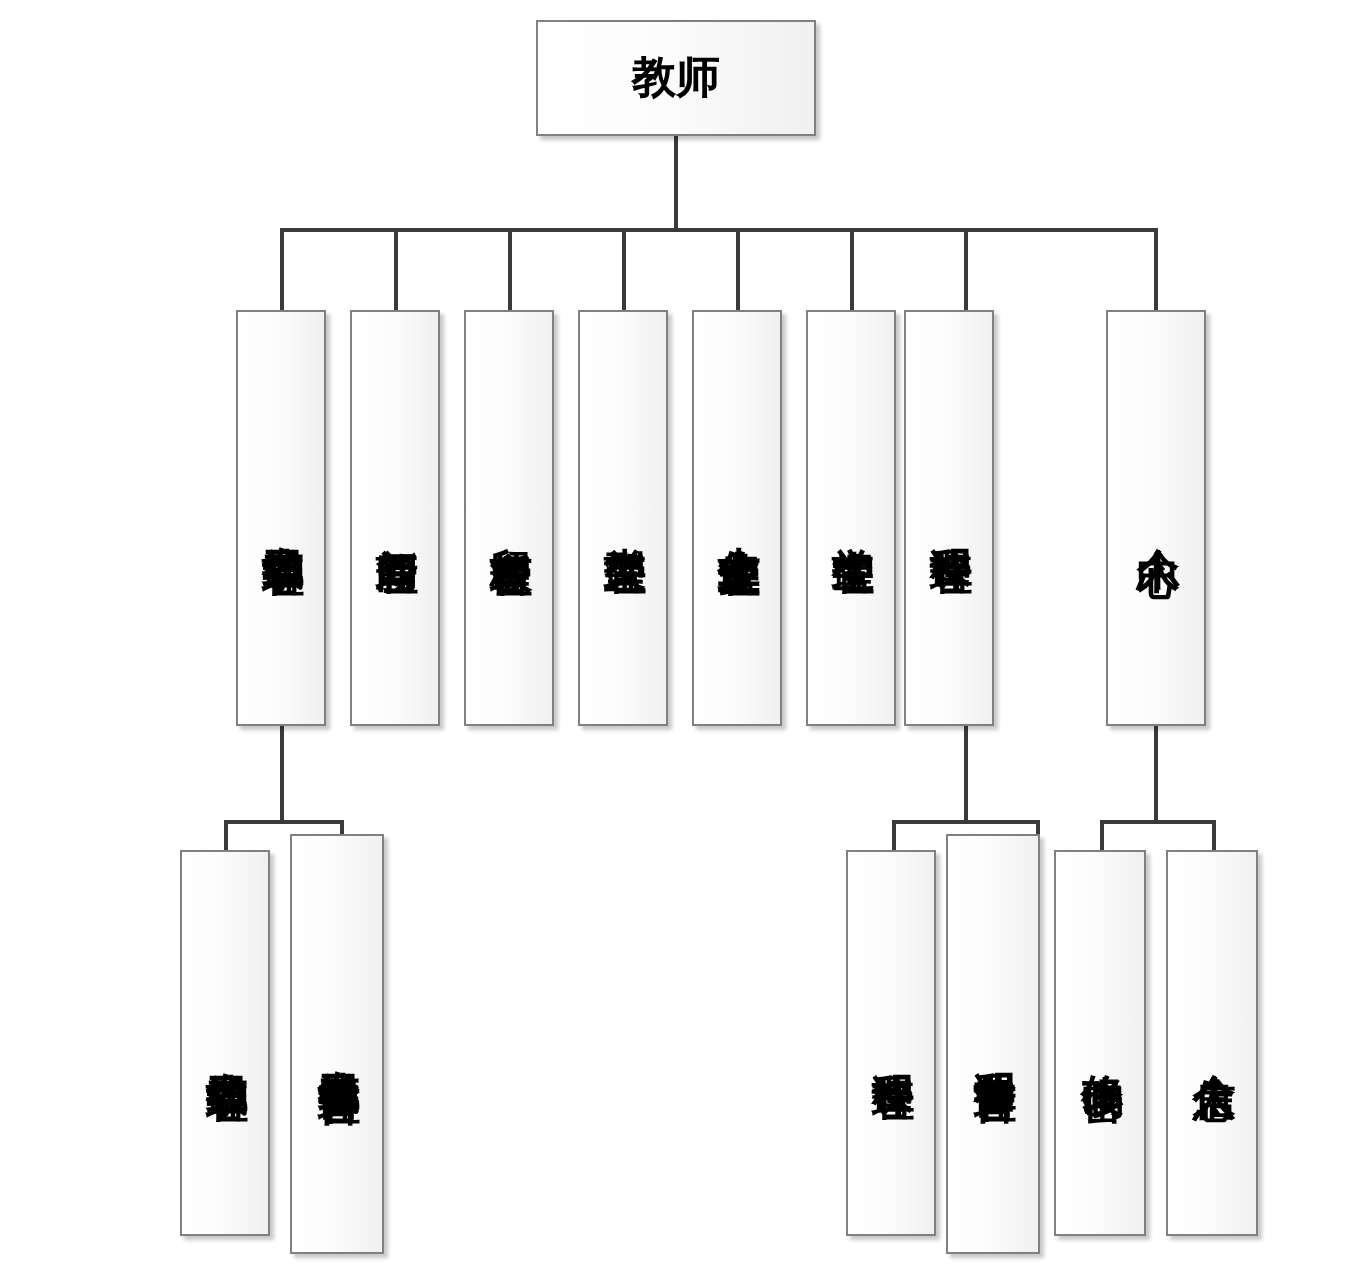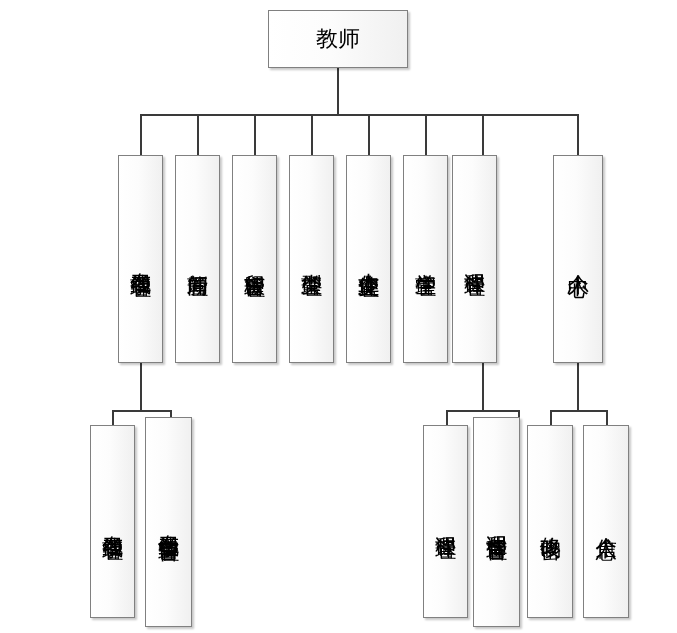--- a/index.html
+++ b/index.html
@@ -23,21 +23,21 @@
     border: 1px solid #808080;
     background: linear-gradient(to right, #ffffff 0%, #fcfcfc 45%, #f0f0f0 100%);
     box-shadow: 2px 2px 2px rgba(0,0,0,0.22);
     display: flex;
     align-items: center;
     justify-content: center;
     z-index: 3;
   }
   .node .label {
     color: #000000;
-    font-weight: normal;
+    font-weight: bold;
     line-height: 1.02;
     text-align: right;
     letter-spacing: 0px;
   }
   
   .vert .label {
     writing-mode: vertical-rl;
     text-orientation: upright;
     font-size: 21px;
     line-height: 1.06;

